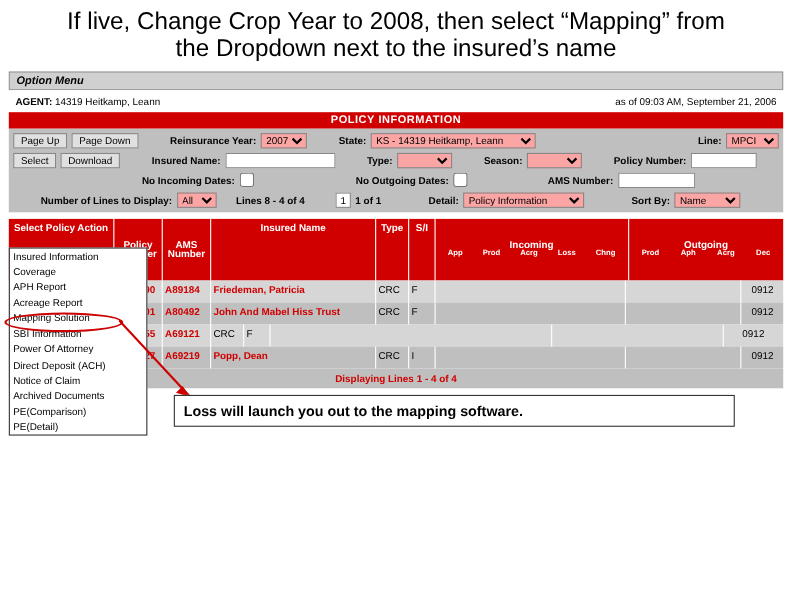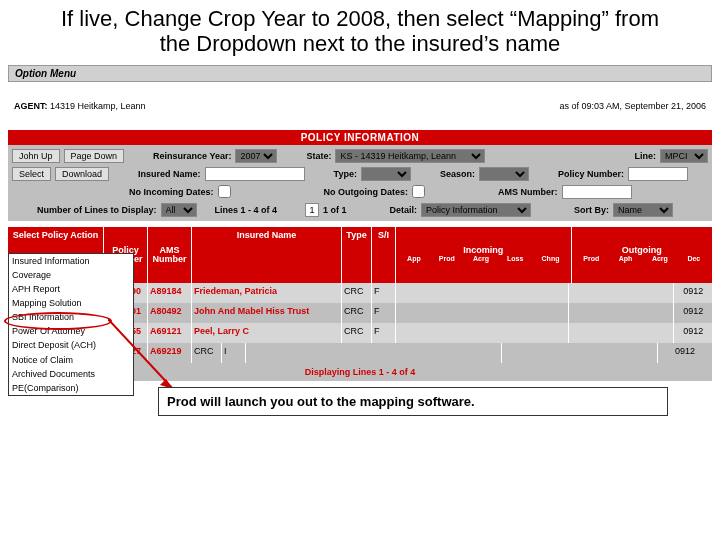--- a/index.html
+++ b/index.html
@@ -1,27 +1,27 @@
 <!DOCTYPE html>
 <html><head>
 <meta charset="utf-8">
 <style>
   * { box-sizing: border-box; margin: 0; padding: 0; }
   body { font-family: Arial, sans-serif; font-size: 10px; width: 720px; height: 540px; background: #fff; position: relative; }
   .slide-title { font-size: 22px; font-weight: 400; text-align: center; padding: 6px 60px 4px 60px; line-height: 1.15; }
   .small-hdr { text-align: center; font-size: 7px; color: #333; margin-top: 2px; }
   .option-bar { background: #d0d0d0; border: 1px solid #999; padding: 2px 6px; margin: 4px 8px 0 8px; font-weight: bold; font-style: italic; font-size: 10px; }
-  .agent-bar { background: #fff; padding: 19px 6px; margin: 0 8px; font-size: 9px; display: flex; justify-content: space-between; }
+  .agent-bar { background: #fff; padding: 5px 6px; margin: 0 8px; font-size: 9px; display: flex; justify-content: space-between; }
   .red-bar { background: #d00000; color: #fff; font-weight: bold; text-align: center; font-size: 10px; padding: 2px 0; margin: 0 8px; letter-spacing: 0.5px; }
   .form-area { background: #bfbfbf; margin: 0 8px; padding: 2px 4px; font-size: 9px; }
   .form-row { display: flex; align-items: center; flex-wrap: nowrap; gap: 4px; padding: 2px 0; }
   .form-row label { font-weight: bold; white-space: nowrap; padding-left: 25px; }
   .btn { background: #e0e0e0; border: 1px solid #888; padding: 1px 6px; font-size: 9px; cursor: pointer; }
   .inp { border: 1px solid #888; background: #fff; font-size: 9px; padding: 1px 2px; height: 14px; }
-  .sel { border: 1px solid #888; background: #737373; font-size: 9px; height: 14px; }
+  .sel { border: 1px solid #888; background: #fca5a5; font-size: 9px; height: 14px; }
   .table-wrap { margin: 6px 8px 0 8px; position: relative; }
   .thead-row { display: flex; background: #d00000; color: #fff; font-weight: bold; font-size: 9px; text-align: center; }
   .th { padding: 3px 2px; border-right: 1px solid #fff; }
   .th.small { line-height: 1; padding: 19px 2px; }
   .th-sub { display: flex; justify-content: space-around; font-size: 7px; }
   .tr { display: flex; font-size: 9px; }
   .tr.odd { background: #d6d6d6; }
   .tr.even { background: #bfbfbf; }
   .td { padding: 3px 2px; border-right: 1px solid #fff; overflow: hidden; white-space: nowrap; }
   .red-text { color: #d00000; font-weight: bold; }
@@ -48,21 +48,21 @@
 
 <div class="agent-bar">
   <div><b>AGENT:</b> <span>14319 Heitkamp, Leann</span></div>
   <div>as of 09:03 AM, September 21, 2006</div>
 </div>
 
 <div class="red-bar">POLICY INFORMATION</div>
 
 <div class="form-area">
   <div class="form-row">
-    <button class="btn">John Up</button>
+    <button class="btn">Page Up</button>
     <button class="btn">Page Down</button>
     <label>Reinsurance Year:</label>
     <select class="sel" style="width:42px"><option>2007</option></select>
     <label>State:</label>
     <select class="sel" style="width:150px"><option>KS - 14319 Heitkamp, Leann</option></select>
     <span style="flex:1"></span>
     <label>Line:</label>
     <select class="sel" style="width:48px"><option>MPCI</option></select>
   </div>
   <div class="form-row">
@@ -85,21 +85,21 @@
     <label>No Outgoing Dates:</label>
     <input type="checkbox" style="">
     <span style="width:40px"></span>
     <label>AMS Number:</label>
     <input class="inp" style="width: 70px;" value="">
   </div>
   <div class="form-row">
     <label>Number of Lines to Display:</label>
     <select class="sel" style="width:36px"><option>All</option></select>
     <span style="width:10px"></span>
-    <b>Lines 1 - 4 of 4</b>
+    <b>Lines 8 - 4 of 4</b>
     <span style="width:20px"></span>
     <input class="inp" style="width: 14px; text-align: center;" value="1"> 
       <b>1 of 1</b>
     <span style="width:10px"></span>
     <label>Detail:</label>
     <select class="sel" style="width:110px"><option>Policy Information</option></select>
     <span style="width:10px"></span>
     <label>Sort By:</label>
     <select class="sel" style="width:60px"><option>Name</option></select>
   </div>
@@ -159,51 +159,53 @@
         <div class="td w-type">CRC</div>
         <div class="td w-si">F</div>
         <div class="td" style="flex:5"></div>
         <div class="td" style="flex:3"></div>
         <div class="td" style="flex:1;text-align:center;border-right:none">0912</div>
       </div>
       <div class="tr odd">
         <div class="td w-action"><select class="sel" style="width:110px"><option></option></select></div>
         <div class="td w-pol red-text">1005455</div>
         <div class="td w-ams red-text">A69121</div>
-        <div class="td w-name red-text">Peel, Larry C</div>
         <div class="td w-type">CRC</div>
         <div class="td w-si">F</div>
         <div class="td" style="flex:5"></div>
         <div class="td" style="flex:3"></div>
         <div class="td" style="flex:1;text-align:center;border-right:none">0912</div>
       </div>
       <div class="tr even">
         <div class="td w-action"><select class="sel" style="width:110px"><option></option></select></div>
         <div class="td w-pol red-text">1005627</div>
         <div class="td w-ams red-text">A69219</div>
+        <div class="td w-name red-text">Popp, Dean</div>
         <div class="td w-type">CRC</div>
         <div class="td w-si">I</div>
         <div class="td" style="flex:5"></div>
         <div class="td" style="flex:3"></div>
         <div class="td" style="flex:1;text-align:center;border-right:none">0912</div>
       </div>
     </div>
   <div class="tfoot">Displaying Lines 1 - 4 of 4</div>
 
   <div class="dropdown-menu" style="top:26px">
   <div class="mi">Insured Information</div>
       <div class="mi">Coverage</div>
       <div class="mi">APH Report</div>
+      <div class="mi">Acreage Report</div>
       <div class="mi">Mapping Solution</div>
       <div class="mi">SBI Information</div>
       <div class="mi">Power Of Attorney</div>
       <div class="mi">Direct Deposit (ACH)</div>
       <div class="mi">Notice of Claim</div>
       <div class="mi">Archived Documents</div>
       <div class="mi">PE(Comparison)</div>
+      <div class="mi">PE(Detail)</div>
     </div>
   <div class="circle" style="top:85px"></div>
   <svg class="arrow-line" style="left:100px;top:92px" width="70" height="80">
     <line x1="0" y1="0" x2="65" y2="70" stroke="#c00" stroke-width="2"></line>
     <polygon points="65,70 58,60 52,66" fill="#c00"></polygon>
   </svg>
-  <div class="callout" style="top:160px">Prod will launch you out to the mapping software.</div>
+  <div class="callout" style="top:160px">Loss will launch you out to the mapping software.</div>
 </div>
 
 </body></html>

